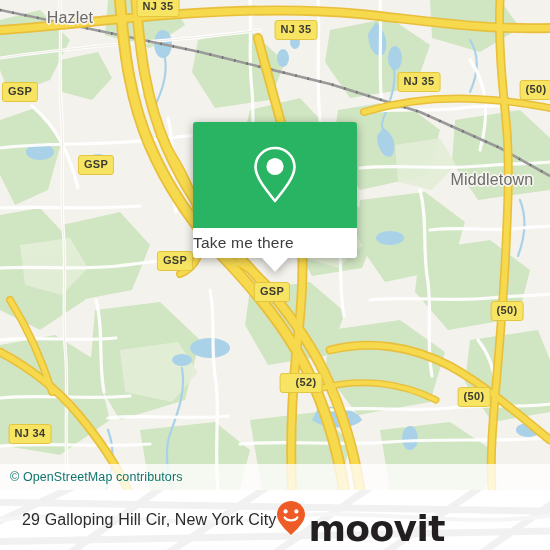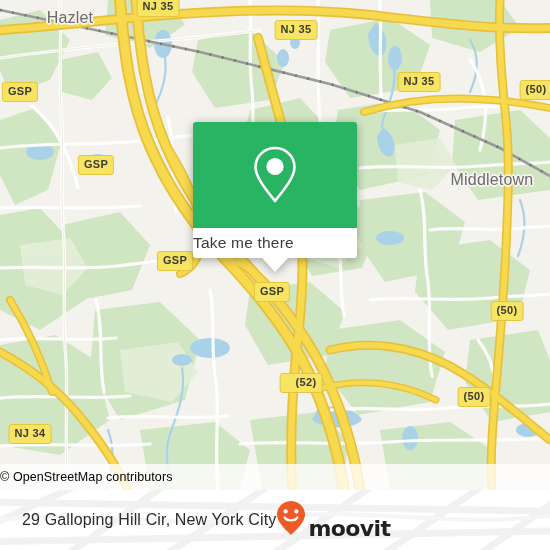--- a/index.html
+++ b/index.html
@@ -51,21 +51,21 @@
        1.2px -1.2px 0 #f6f4ef, -1.2px -1.2px 0 #f6f4ef;
   }
 
   
   .attrib{
     position:absolute;left:0;bottom:0;width:550px;height:26px;
     background:rgba(255,255,255,.78);
     display:flex;align-items:center;
   }
   .attrib span{
-    font-size:12.5px;color:#000000;letter-spacing:.1px;text-align:right;
+    font-size:12.5px;color:#0f766e;padding-left:10px;letter-spacing:.1px;text-align:right;
   }
 
   
   .card{
     position:absolute;left:193px;top:122px;width:164px;
     filter:drop-shadow(0 2px 5px rgba(0,0,0,.33));
   }
   .card-head{
     background:#29b463;
     height:106px;
@@ -98,21 +98,21 @@
   }
   .footer .wm{position:absolute;left:0;top:0;opacity:1;}
   .footer-inner{
     position:relative;width:100%;height:100%;
     display:flex;align-items:center;
     padding:0 16px 0 22px;box-sizing:border-box;
   }
   .addr{font-size:16px;color:#2b2b2b;letter-spacing:.15px;}
   .brand{display:flex;align-items:center;gap:2px;}
   .brand .word{
-    font-size:22px;color:#231f20;letter-spacing:-.6px;
+    font-size:36px;color:#231f20;letter-spacing:-.6px;
     font-weight:bold;font-family:"DejaVu Sans","Liberation Sans",sans-serif;
     line-height:1;
     margin-top:17px;
   }
 </style>
 </head>
 <body>
 
 <div id="app">
 

